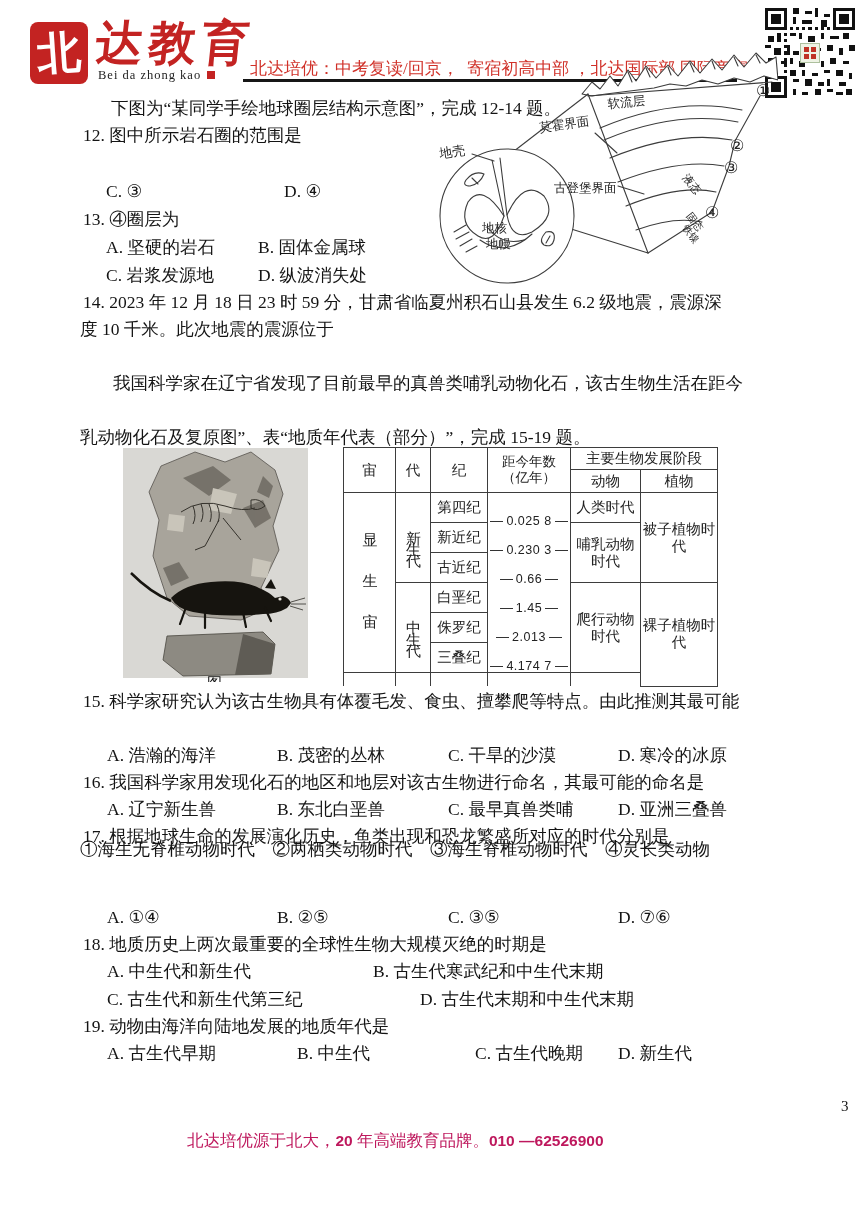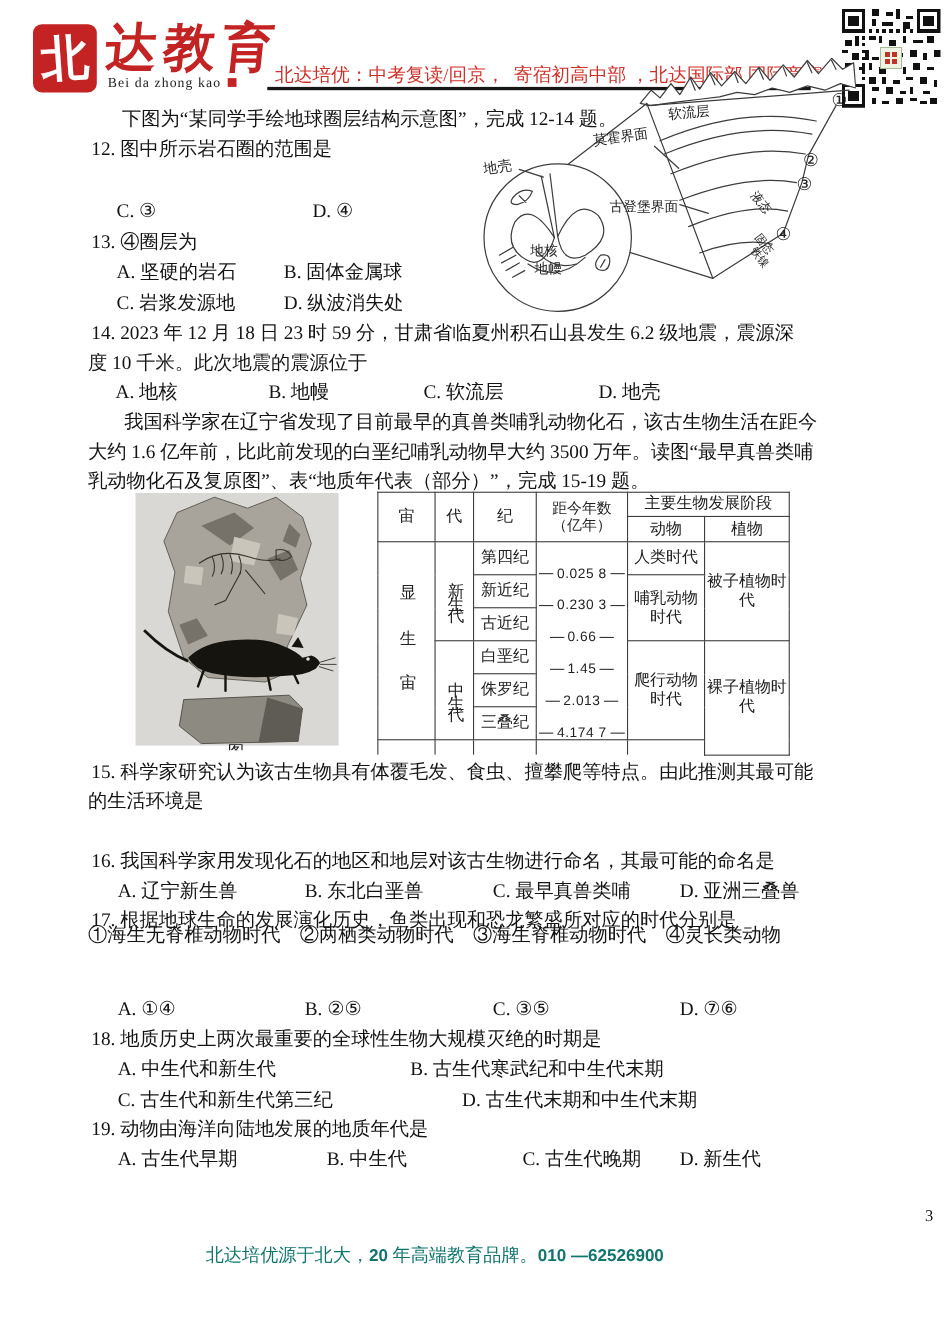--- a/index.html
+++ b/index.html
@@ -35,21 +35,21 @@
   .agehead span{display:block;font-size:13.5px;line-height:16px;}
   .vt{writing-mode:vertical-rl;text-orientation:upright;display:inline-block;font-size:15px;}
   .sp40{letter-spacing:40px;}
   .sp12{letter-spacing:12px;}
   .ages{position:relative;}
   .agev{position:absolute;left:2px;right:2px;display:flex;align-items:center;justify-content:center;
         gap:3px;font-family:"Liberation Sans",sans-serif;font-size:12.5px;letter-spacing:.5px;color:#222;}
   .dl{flex:0 0 13px;height:0;border-top:1.3px solid #333;}
   .cell-s{font-size:14px;}
   
-  .footer{position:absolute;left:187px;top:1130px;font-size:16.5px;color:#0f766e;white-space:pre;}
+  .footer{position:absolute;left:187px;top:1130px;font-size:16.5px;color:#be185d;white-space:pre;}
   .footer .b{font-weight:700;font-family:"Liberation Sans",sans-serif;font-size:15.5px;}
   svg text{font-family:"Liberation Serif",serif;}
 </style>
 </head>
 <body>
 
 <div class="page">
 
   <div class="seal">
     <span>北</span>
@@ -155,28 +155,21 @@
   <div class="ln" style="top:234px">
     <span class="op" style="left:106px">A. 坚硬的岩石</span>
     <span class="op" style="left:258px">B. 固体金属球</span>
   </div>
   <div class="ln" style="top:262px">
     <span class="op" style="left:106px">C. 岩浆发源地</span>
     <span class="op" style="left:258px">D. 纵波消失处</span>
   </div>
   <div class="ln" style="top:289px"><span class="st" style="left:83px">14. 2023 年 12 月 18 日 23 时 59 分，甘肃省临夏州积石山县发生 6.2 级地震，震源深</span></div>
   <div class="ln" style="top:316px"><span class="st" style="left:80px">度 10 千米。此次地震的震源位于</span></div>
-  <div class="ln" style="top:343px">
-    <span class="op" style="left:105px">A. 地核</span>
-    <span class="op" style="left:244px">B. 地幔</span>
-    <span class="op" style="left:385px">C. 软流层</span>
-    <span class="op" style="left:544px">D. 地壳</span>
-  </div>
   <div class="ln" style="top:370px"><span class="st" style="left:113px">我国科学家在辽宁省发现了目前最早的真兽类哺乳动物化石，该古生物生活在距今</span></div>
-  <div class="ln" style="top:397px"><span class="st" style="left:80px">大约 1.6 亿年前，比此前发现的白垩纪哺乳动物早大约 3500 万年。读图“最早真兽类哺</span></div>
   <div class="ln" style="top:424px"><span class="st" style="left:80px">乳动物化石及复原图”、表“地质年代表（部分）”，完成 15-19 题。</span></div>
 
   <svg class="fossil" viewBox="0 0 185 230">
     <rect x="0" y="0" width="185" height="230" fill="#d9d8d4"></rect>
     <path d="M38,18 L72,4 L102,14 L128,4 L152,22 L160,46 L150,78 L156,102 L138,140 L146,160 L118,172 L66,168 L44,150 L30,108 L36,72 L26,44 Z" fill="#a8a49b" stroke="#55524c" stroke-width="0.8"></path>
     <g fill="#6e6a62" opacity="0.85">
       <path d="M60,30 l30,-12 l18,14 l-22,16 z"></path>
         <path d="M120,60 l20,-8 l8,18 l-16,10 z"></path>
       <path d="M40,120 l16,-6 l10,16 l-18,8 z"></path>
         <path d="M140,28 l10,10 l-4,12 l-12,-6 z"></path>
@@ -295,21 +288,26 @@
         <td></td>
           <td></td>
           <td></td>
         <td></td>
           <td></td>
       </tr>
     </tbody>
   </table>
 
   <div class="ln" style="top:688px"><span class="st" style="left:83px">15. 科学家研究认为该古生物具有体覆毛发、食虫、擅攀爬等特点。由此推测其最可能</span></div>
-  <div class="ln" style="top:715px"><span class="st" style="left:80px">的生活环境是</span></div>
+  <div class="ln" style="top:742px">
+    <span class="op" style="left:107px">A. 浩瀚的海洋</span>
+    <span class="op" style="left:277px">B. 茂密的丛林</span>
+    <span class="op" style="left:448px">C. 干旱的沙漠</span>
+    <span class="op" style="left:618px">D. 寒冷的冰原</span>
+  </div>
   <div class="ln" style="top:769px"><span class="st" style="left:83px">16. 我国科学家用发现化石的地区和地层对该古生物进行命名，其最可能的命名是</span></div>
   <div class="ln" style="top:796px">
     <span class="op" style="left:107px">A. 辽宁新生兽</span>
     <span class="op" style="left:277px">B. 东北白垩兽</span>
     <span class="op" style="left:448px">C. 最早真兽类哺</span>
     <span class="op" style="left:618px">D. 亚洲三叠兽</span>
   </div>
   <div class="ln" style="top:823px"><span class="st" style="left:83px">17. 根据地球生命的发展演化历史，鱼类出现和恐龙繁盛所对应的时代分别是</span></div>
   <div class="ln" style="top:836px"><span class="st" style="left:80px">①海生无脊椎动物时代　②两栖类动物时代　③海生脊椎动物时代　④灵长类动物</span></div>
   <div class="ln" style="top:904px">

